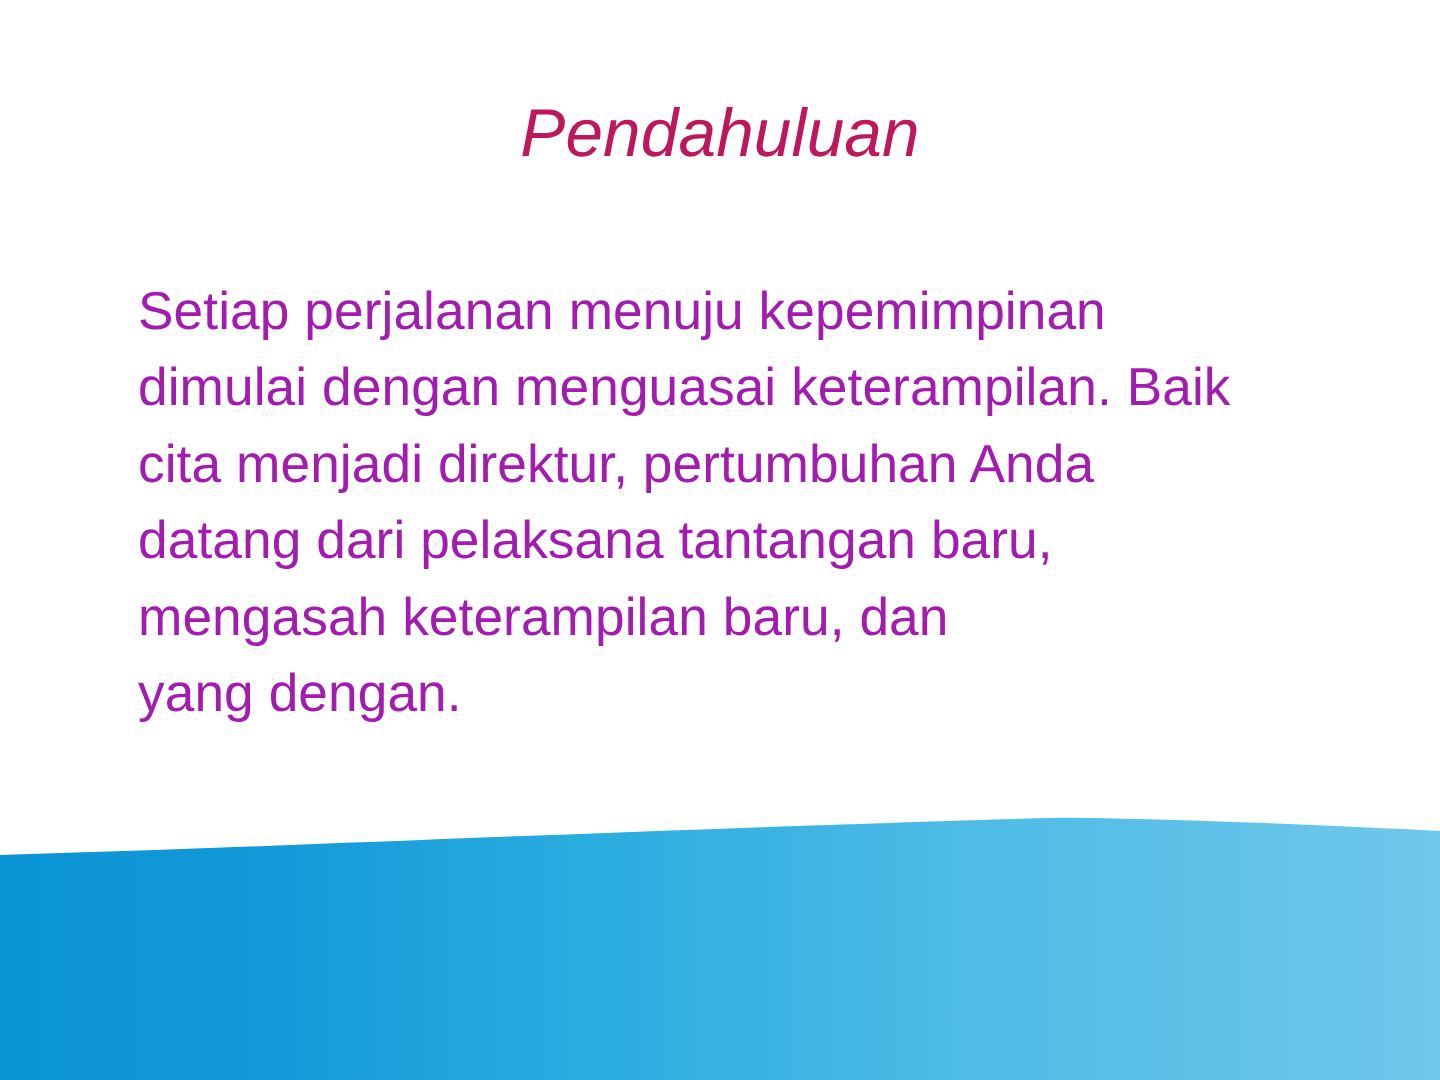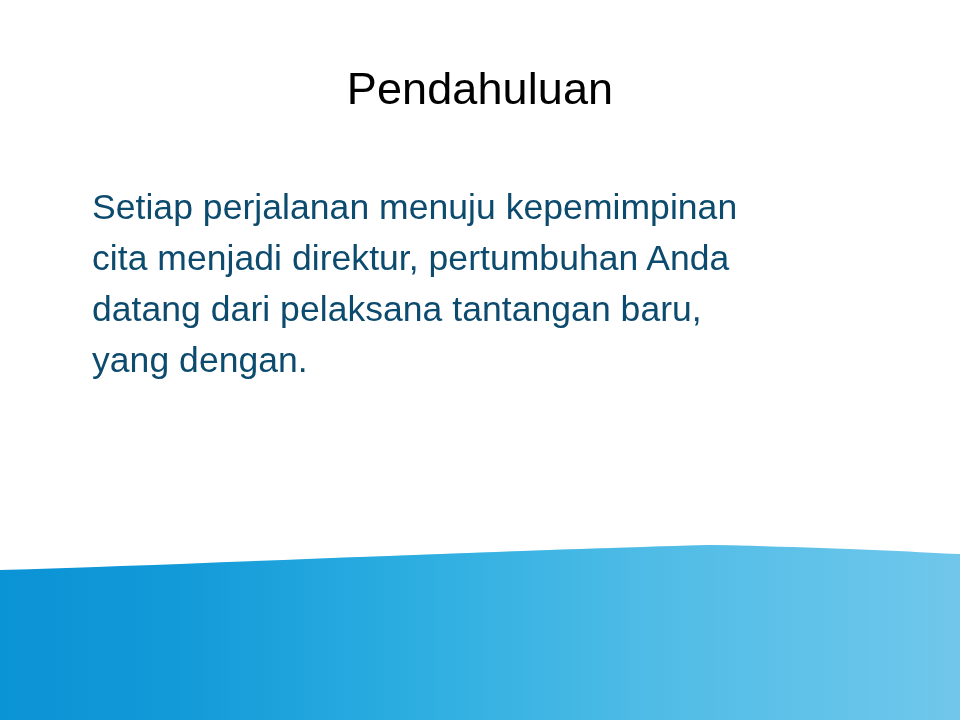--- a/index.html
+++ b/index.html
@@ -42,38 +42,39 @@
   #slide-title {
     position: absolute;
     left: 0;
     top: 62px;
     width: 960px;
     text-align: center;
     z-index: 3;
     font-size: 45px;
     line-height: 54px;
     font-weight: 400;
-    color: #000000;
+    color: #be185d;
     letter-spacing: 0.1px;
     white-space: nowrap;
+    font-style: italic;
   }
 
   
   #slide-body {
     position: absolute;
     left: 92px;
     top: 182px;
     width: 818px;
     z-index: 3;
   }
   .body-line {
     font-size: 35.5px;
     line-height: 51px;
     font-weight: 400;
-    color: #0c4a6e;
+    color: #a21caf;
     white-space: pre;
     letter-spacing: 0.05px;
   }
 </style>
 </head>
 <body>
 
 <div id="slide">
 
   <div id="wave-decoration">
@@ -97,18 +98,20 @@
                C 430,18 200,30 0,36 Z"></path>
 
       <path fill="url(#waveGradient)" d="M 0,25 C 180,20 400,9 710,0 C 820,2 900,6 960,9 L 960,175 L 0,175 Z"></path>
     </svg>
   </div>
 
   <div id="slide-title">Pendahuluan</div>
 
   <div id="slide-body">
     <div class="body-line">Setiap perjalanan menuju kepemimpinan</div>
+    <div class="body-line">dimulai dengan menguasai keterampilan. Baik</div>
     <div class="body-line">cita menjadi direktur, pertumbuhan Anda</div>
     <div class="body-line">datang dari pelaksana tantangan baru,</div>
+    <div class="body-line">mengasah keterampilan baru, dan</div>
     <div class="body-line">yang dengan.</div>
   </div>
 
 </div>
 
 </body></html>

